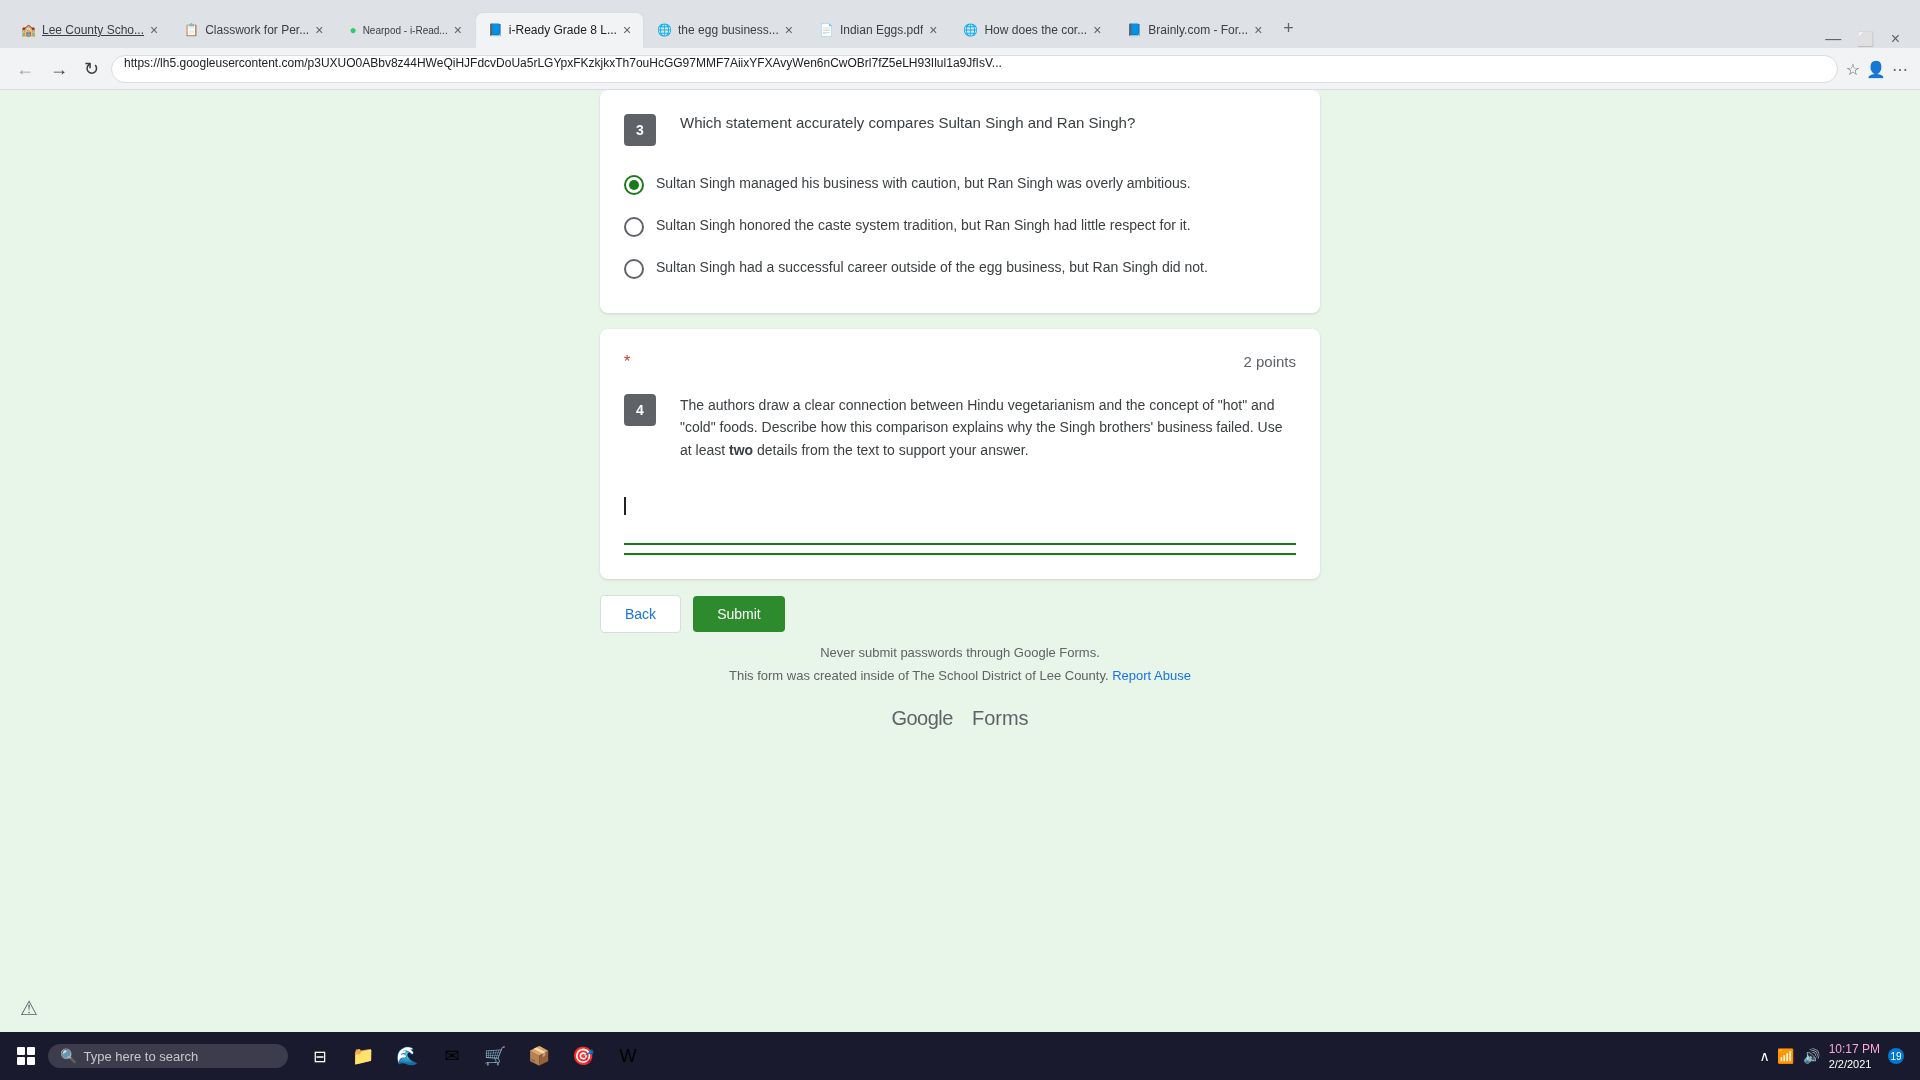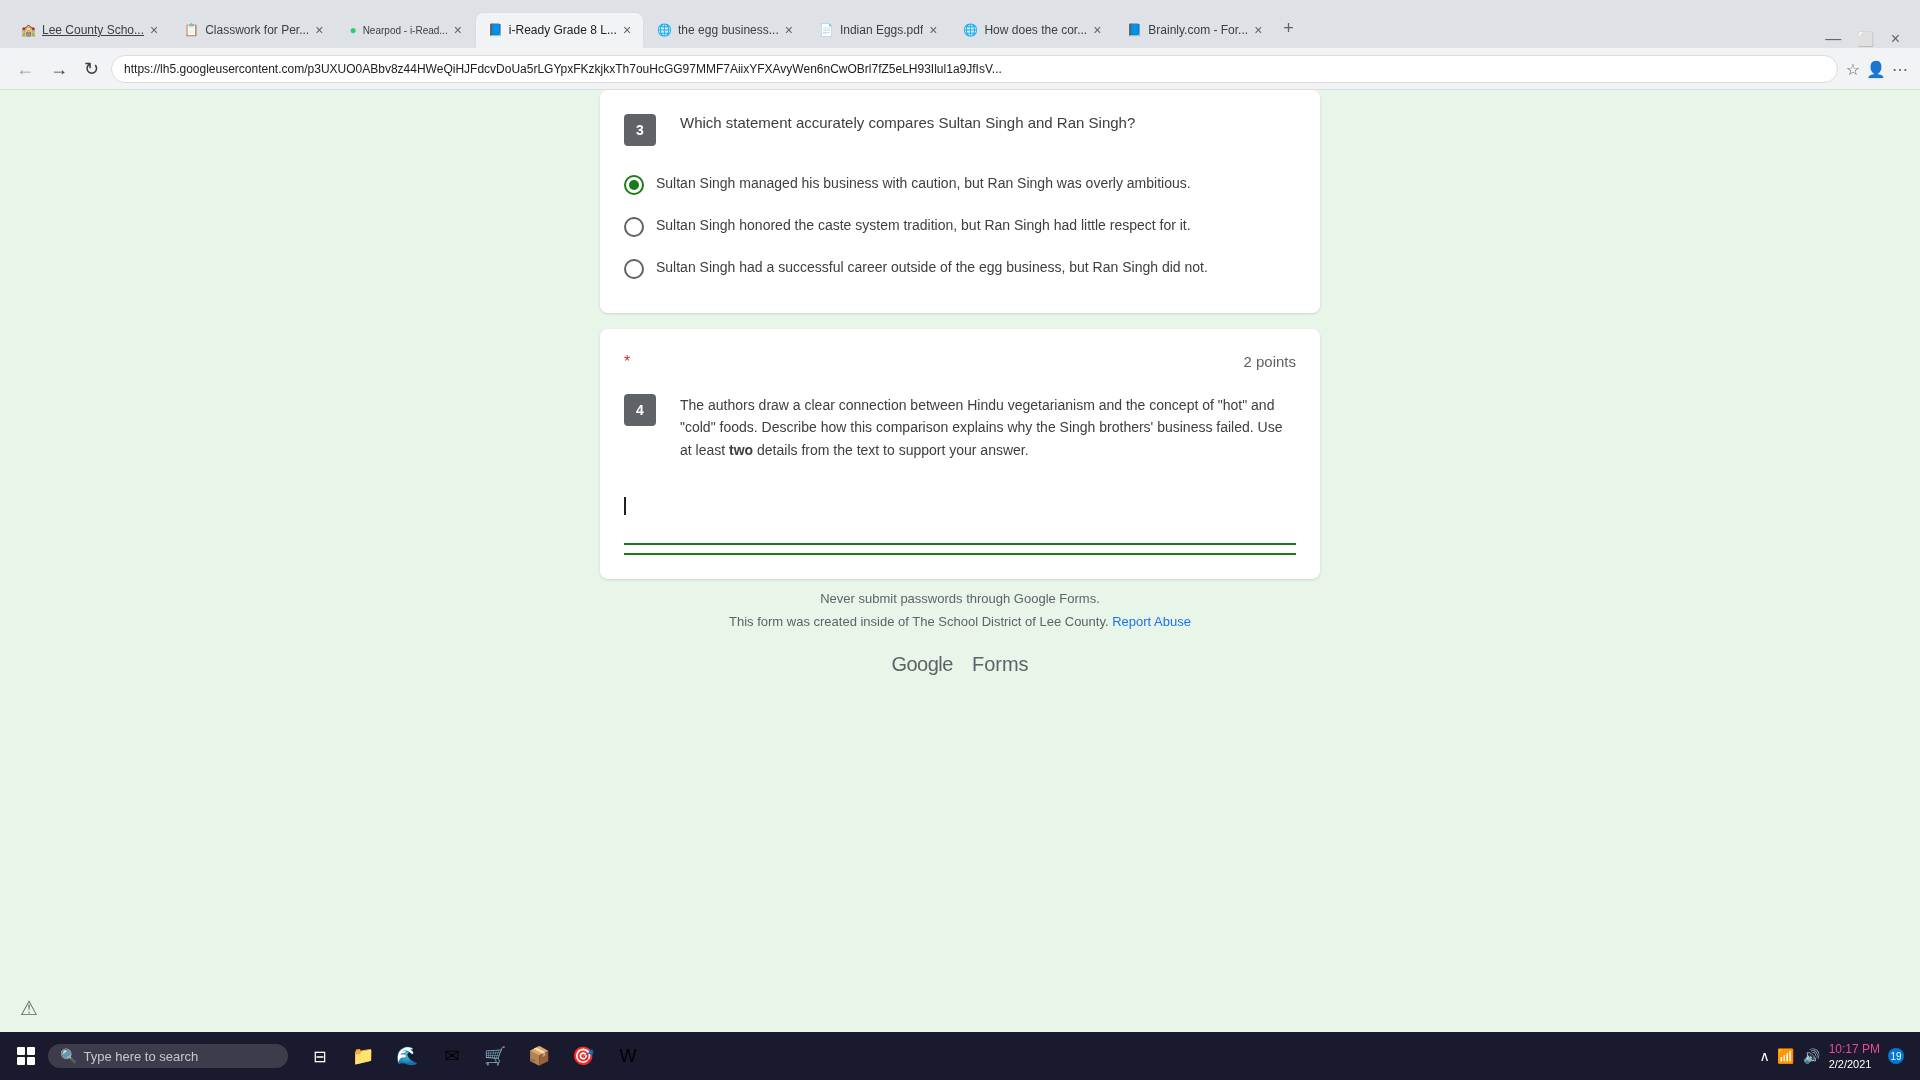--- a/index.html
+++ b/index.html
@@ -83,21 +83,21 @@
     }
 
     .nav-btn.disabled { color: #9aa0a6; cursor: default; }
 
     .url-bar {
       flex: 1;
       height: 28px;
       background: white;
       border-radius: 14px;
       display: flex;
-      align-items: center;
+      align-items: flex-start;
       padding: 0 12px;
       font-size: 12px;
       color: #202124;
       border: 1px solid #dadce0;
       overflow: hidden;
       text-overflow: ellipsis;
       white-space: nowrap;
     }
 
     .url-text { font-size: 12px; color: #202124; overflow: hidden; text-overflow: ellipsis; white-space: nowrap; }
@@ -368,21 +368,21 @@
 
     .taskbar-right {
       margin-left: auto;
       display: flex;
       align-items: center;
       gap: 8px;
       padding-right: 8px;
     }
 
     .tb-icon { font-size: 14px; color: white; }
-    .tb-time { color: #ec4899; font-size: 12px; text-align: right; line-height: 1.3; }
+    .tb-time { color: #f9a8d4; font-size: 12px; text-align: right; line-height: 1.3; }
     .tb-date { color: white; font-size: 11px; }
 
     .notification-badge {
       background: #0078d4;
       color: white;
       border-radius: 50%;
       width: 16px;
       height: 16px;
       font-size: 10px;
       display: flex;
@@ -524,20 +524,24 @@
     </div>
 
     <div class="answer-area">
       <div style="display:flex;align-items:center;padding:4px 0;">
         <span class="cursor"></span>
       </div>
       <textarea class="answer-input" rows="1" style="width: 100%; border-top: none; border-right: none; border-left: none; border-image: initial; border-bottom: 2px solid rgb(26, 122, 26); outline: none; resize: none; font-size: 14px; padding: 4px 0px; min-height: 24px; background: transparent;"></textarea>
     </div>
   </div>
 
+  <div class="form-buttons">
+    <button class="btn-back">Back</button>
+    <button class="btn-submit">Submit</button>
+  </div>
 
   <p class="never-submit">
     <span>Never submit passwords through Google Forms.</span>
   </p>
 
   <p class="form-footer">
     <span>This form was created inside of The School District of Lee County.</span>
     <a href="#" class="report-abuse">Report Abuse</a>
   </p>
 

